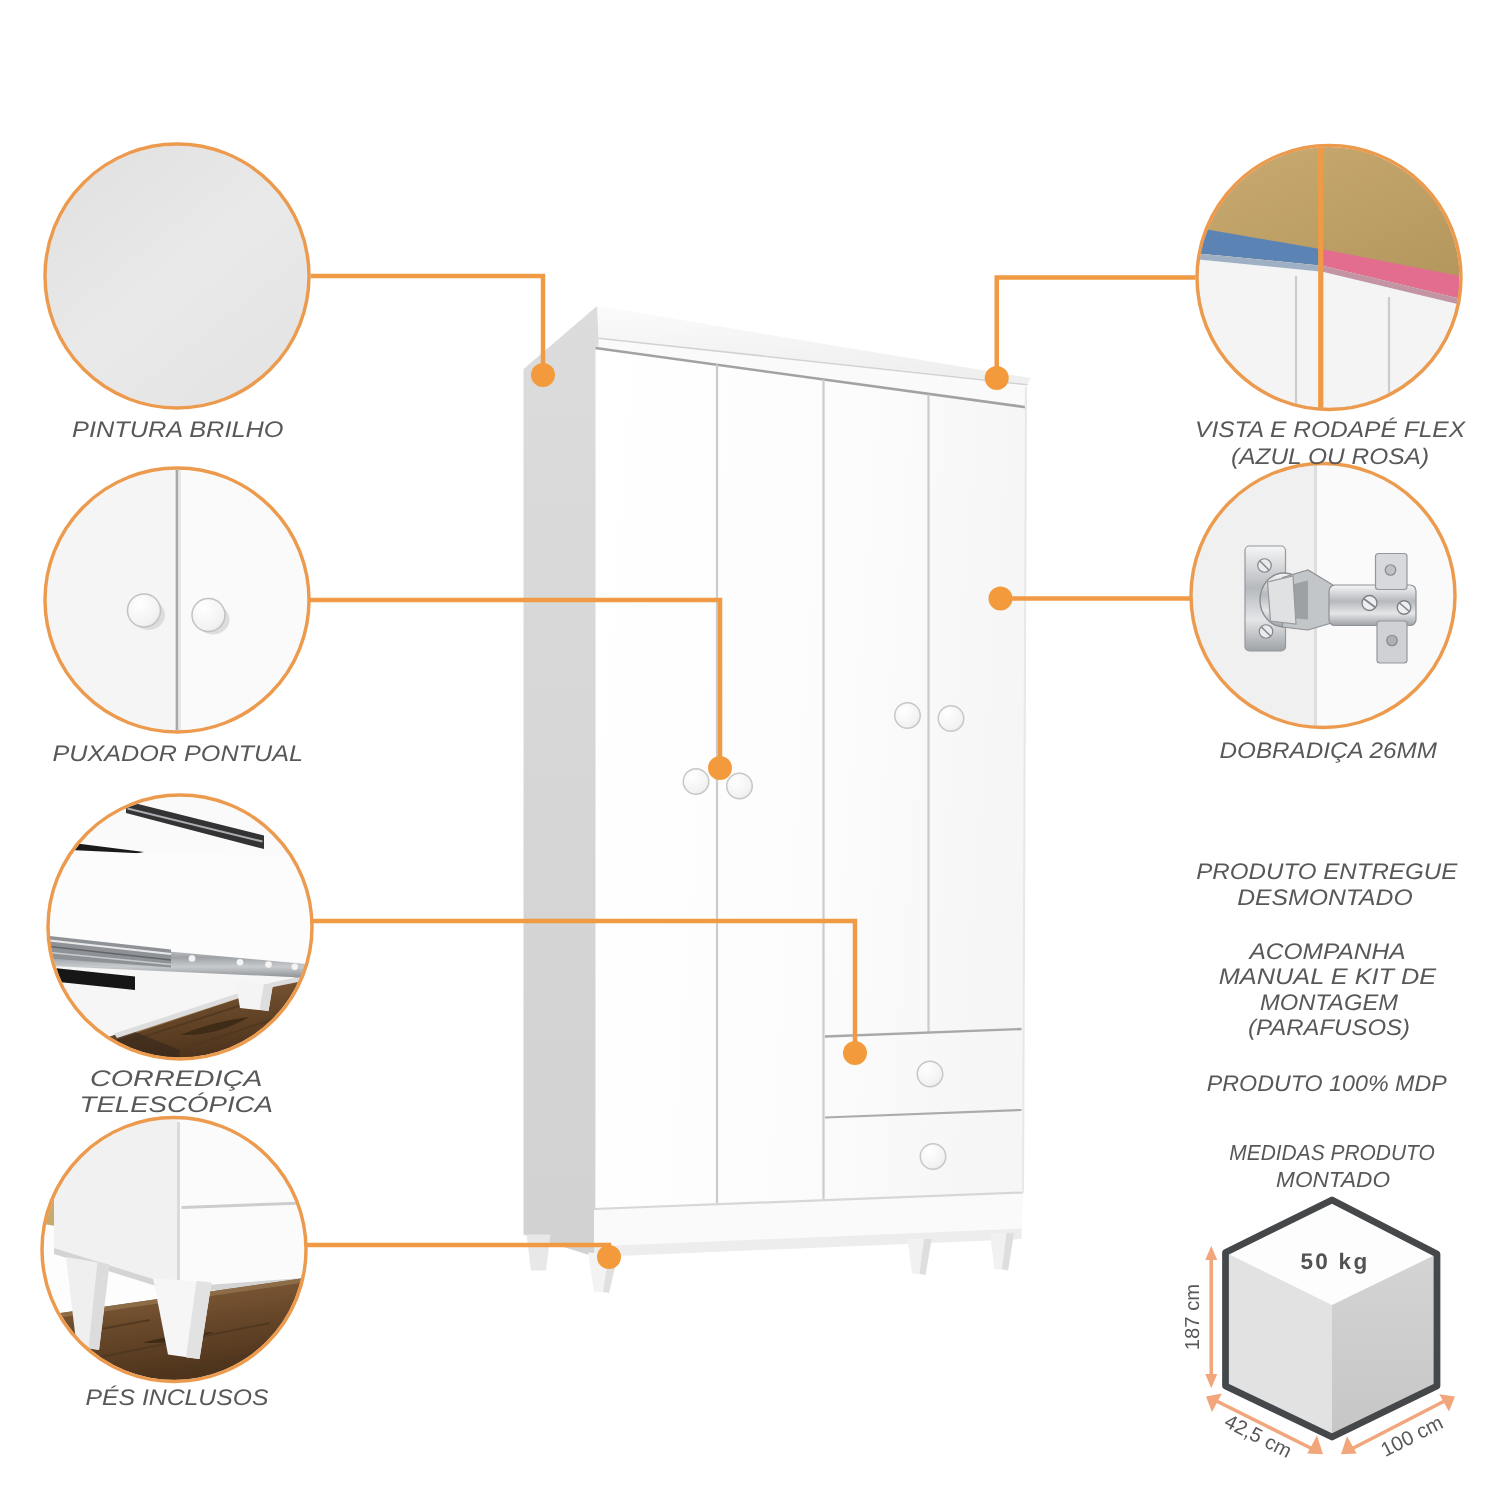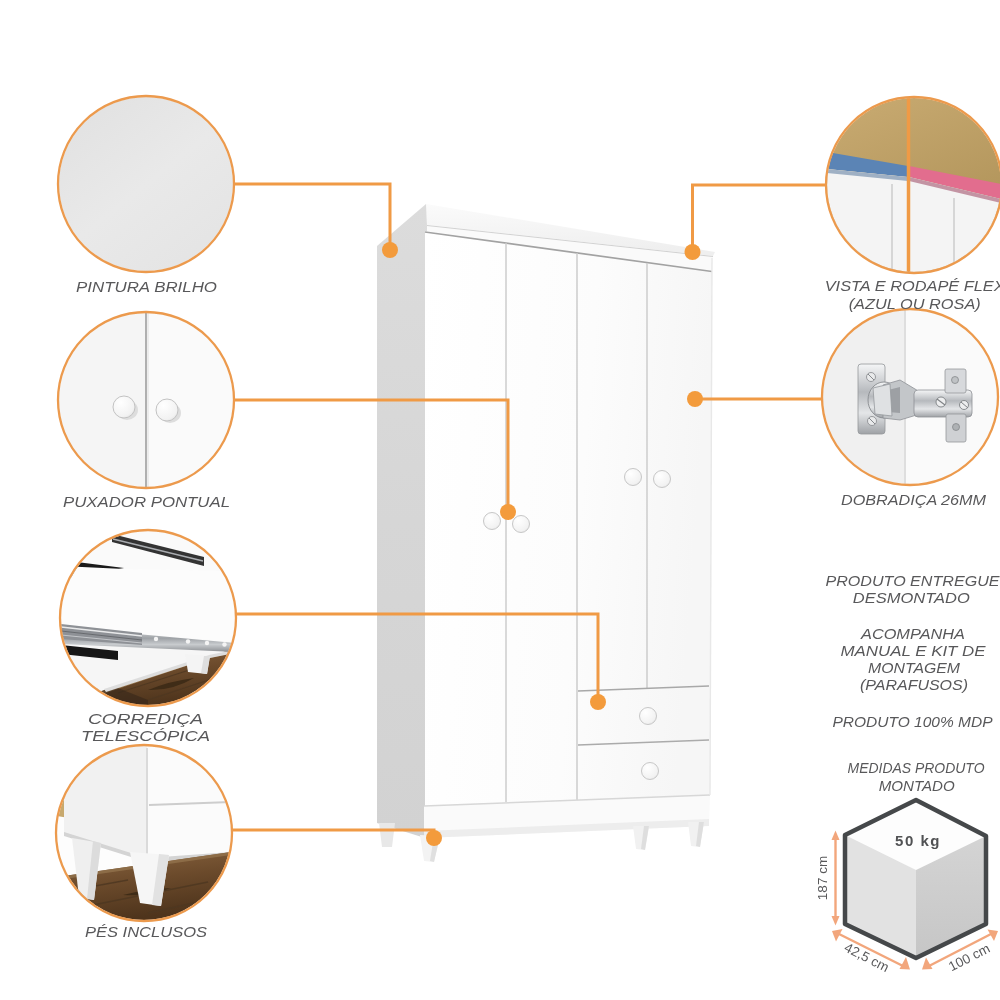--- a/index.html
+++ b/index.html
@@ -1,16 +1,16 @@
 <!DOCTYPE html>
 <html><head>
 <meta charset="utf-8">
 <style>
 html,body{margin:0;padding:0;background:#fff;}
-#page{width:848px;height:1000px;position:relative;font-family:"Liberation Sans",sans-serif;padding-left:28px;}
+#page{width:848px;height:1000px;position:relative;font-family:"Liberation Sans",sans-serif;}
 </style>
 </head>
 <body>
 <div id="page">
 <svg width="1000" height="1000" viewBox="0 0 1000 1000" xmlns="http://www.w3.org/2000/svg">
 <defs>
   <linearGradient id="gSide" x1="0" y1="0" x2="0" y2="1">
     <stop offset="0" stop-color="#DCDCDC"></stop>
           <stop offset="0.5" stop-color="#D6D6D6"></stop>
           <stop offset="1" stop-color="#D2D2D2"></stop>

